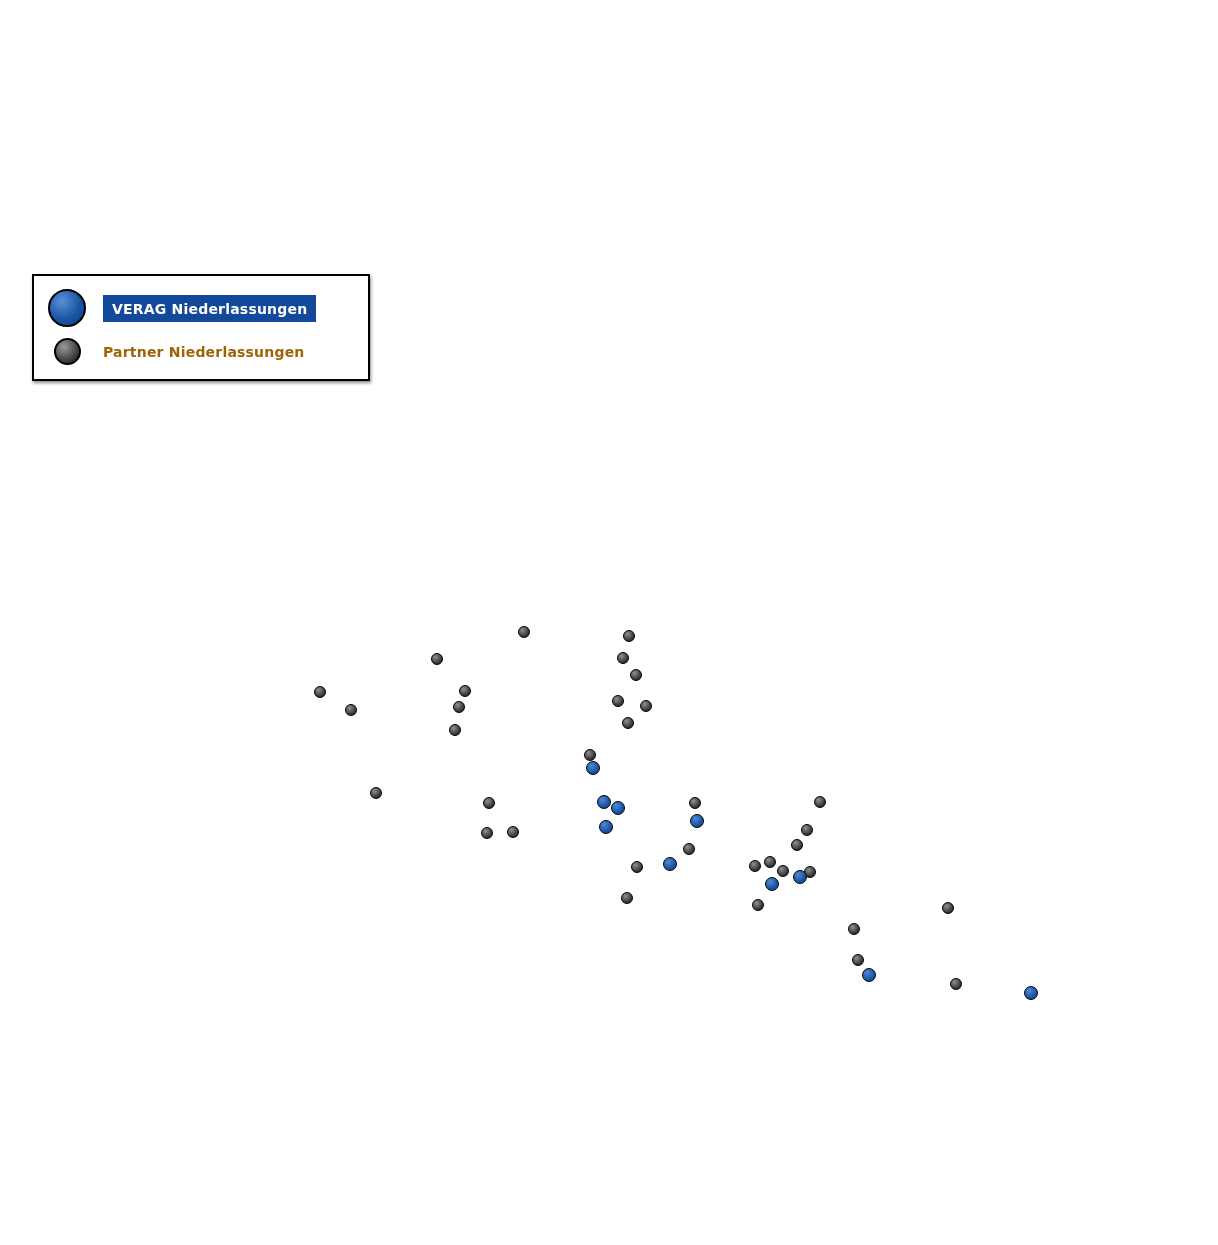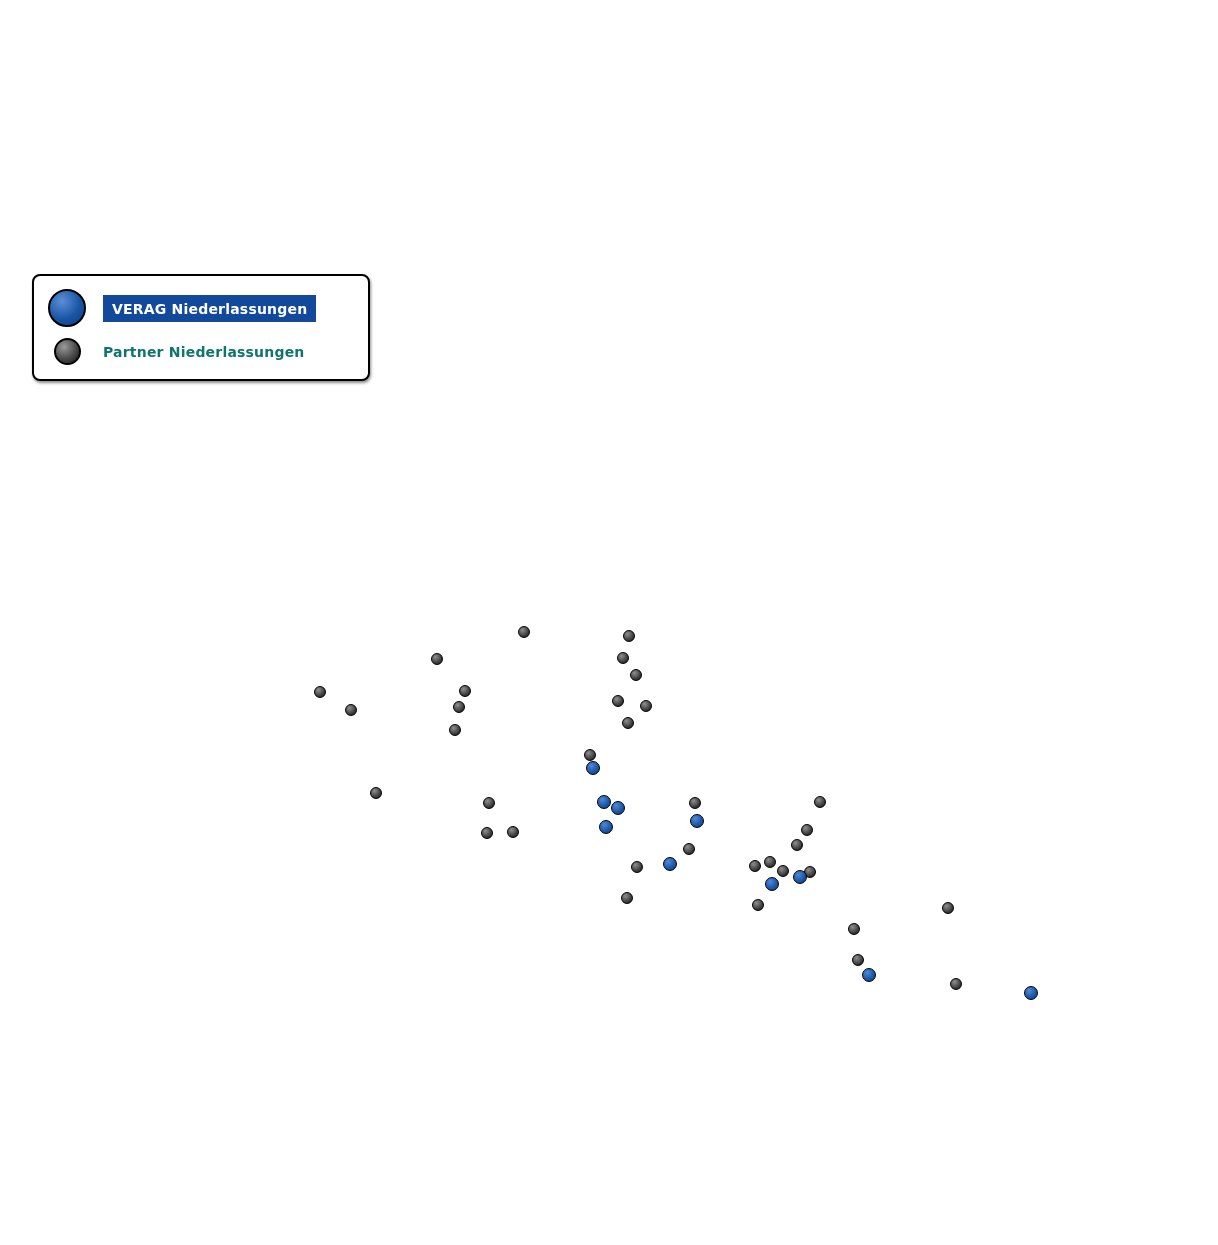--- a/index.html
+++ b/index.html
@@ -18,21 +18,21 @@
 
   
   .legend {
     position: absolute;
     left: 32px;
     top: 274px;
     width: 338px;
     box-sizing: border-box;
     background: #ffffff;
     border: 2px solid #000000;
-    border-radius: 8px;
+    border-radius: 0;
     box-shadow: 1px 2px 3px rgba(0,0,0,0.45);
     padding: 13px 14px 14px 12px;
   }
   .legend-row {
     display: flex;
     align-items: center;
     gap: 15px;
   }
   .legend-row + .legend-row {
     margin-top: 11px;
@@ -63,21 +63,21 @@
     background: #12499b;
     color: #ffffff;
     font-weight: bold;
     font-size: 14px;
     line-height: 18px;
     padding: 5px 9px 4px 9px;
     letter-spacing: 0.2px;
     white-space: nowrap;
   }
   .partner-label {
-    color: #0f766e;
+    color: #a16207;
     font-weight: bold;
     font-size: 14px;
     letter-spacing: 0.2px;
     white-space: nowrap;
   }
 
   
   .map-canvas {
     position: absolute;
     left: 0;

